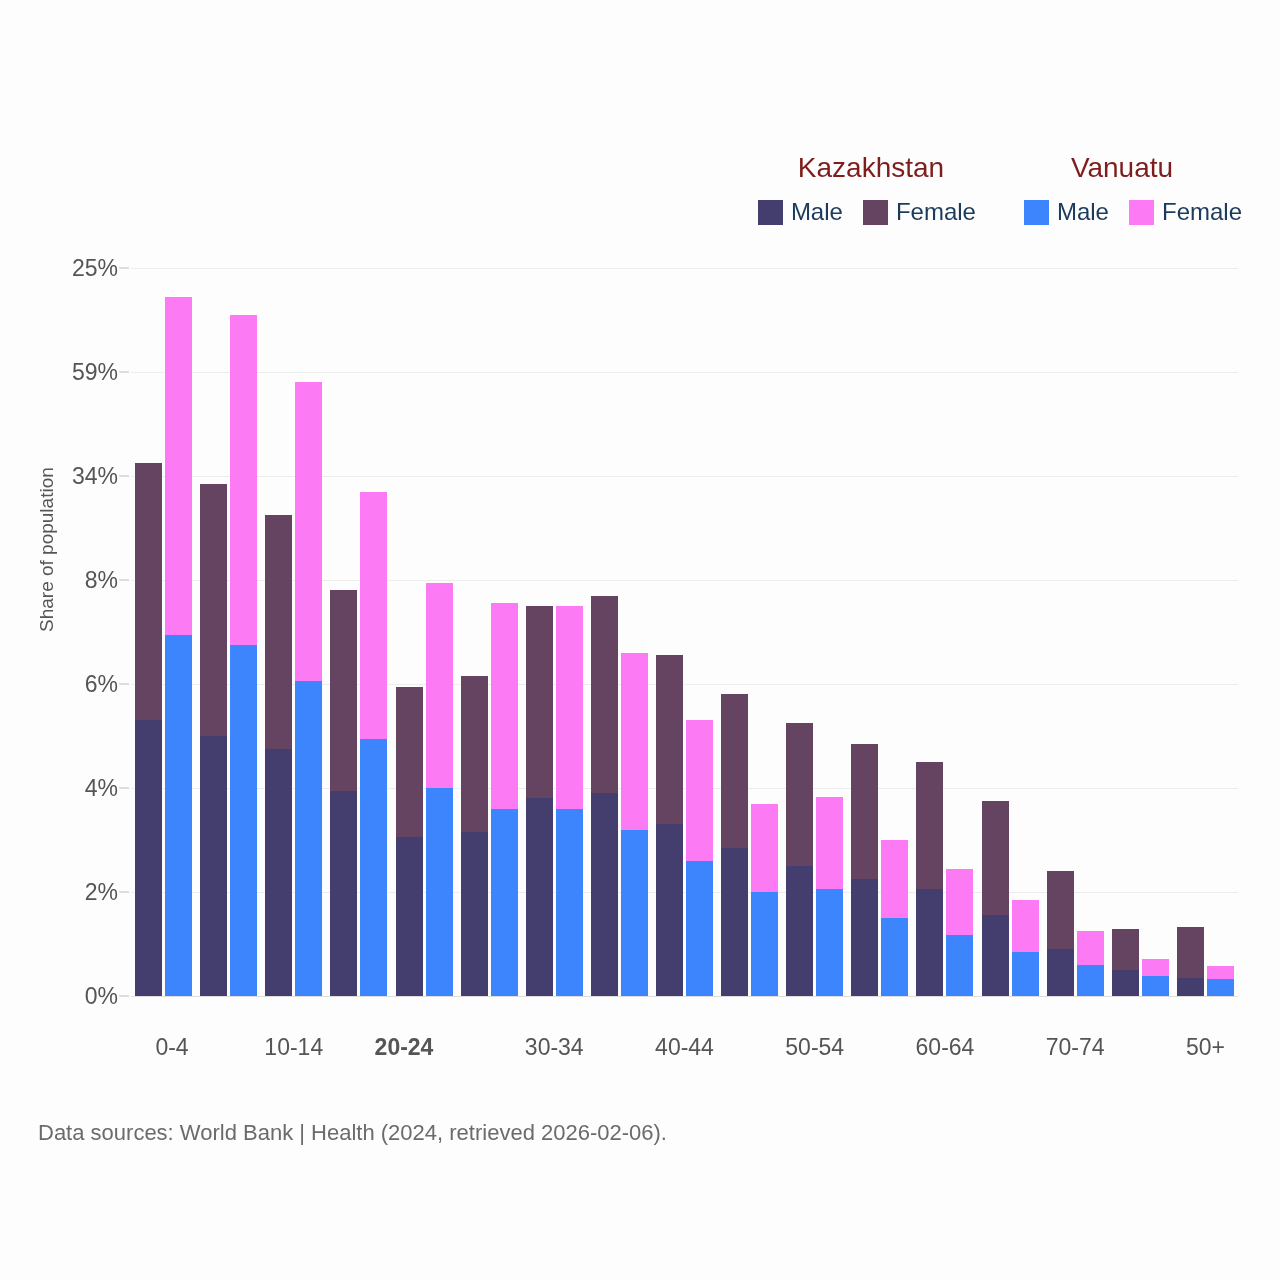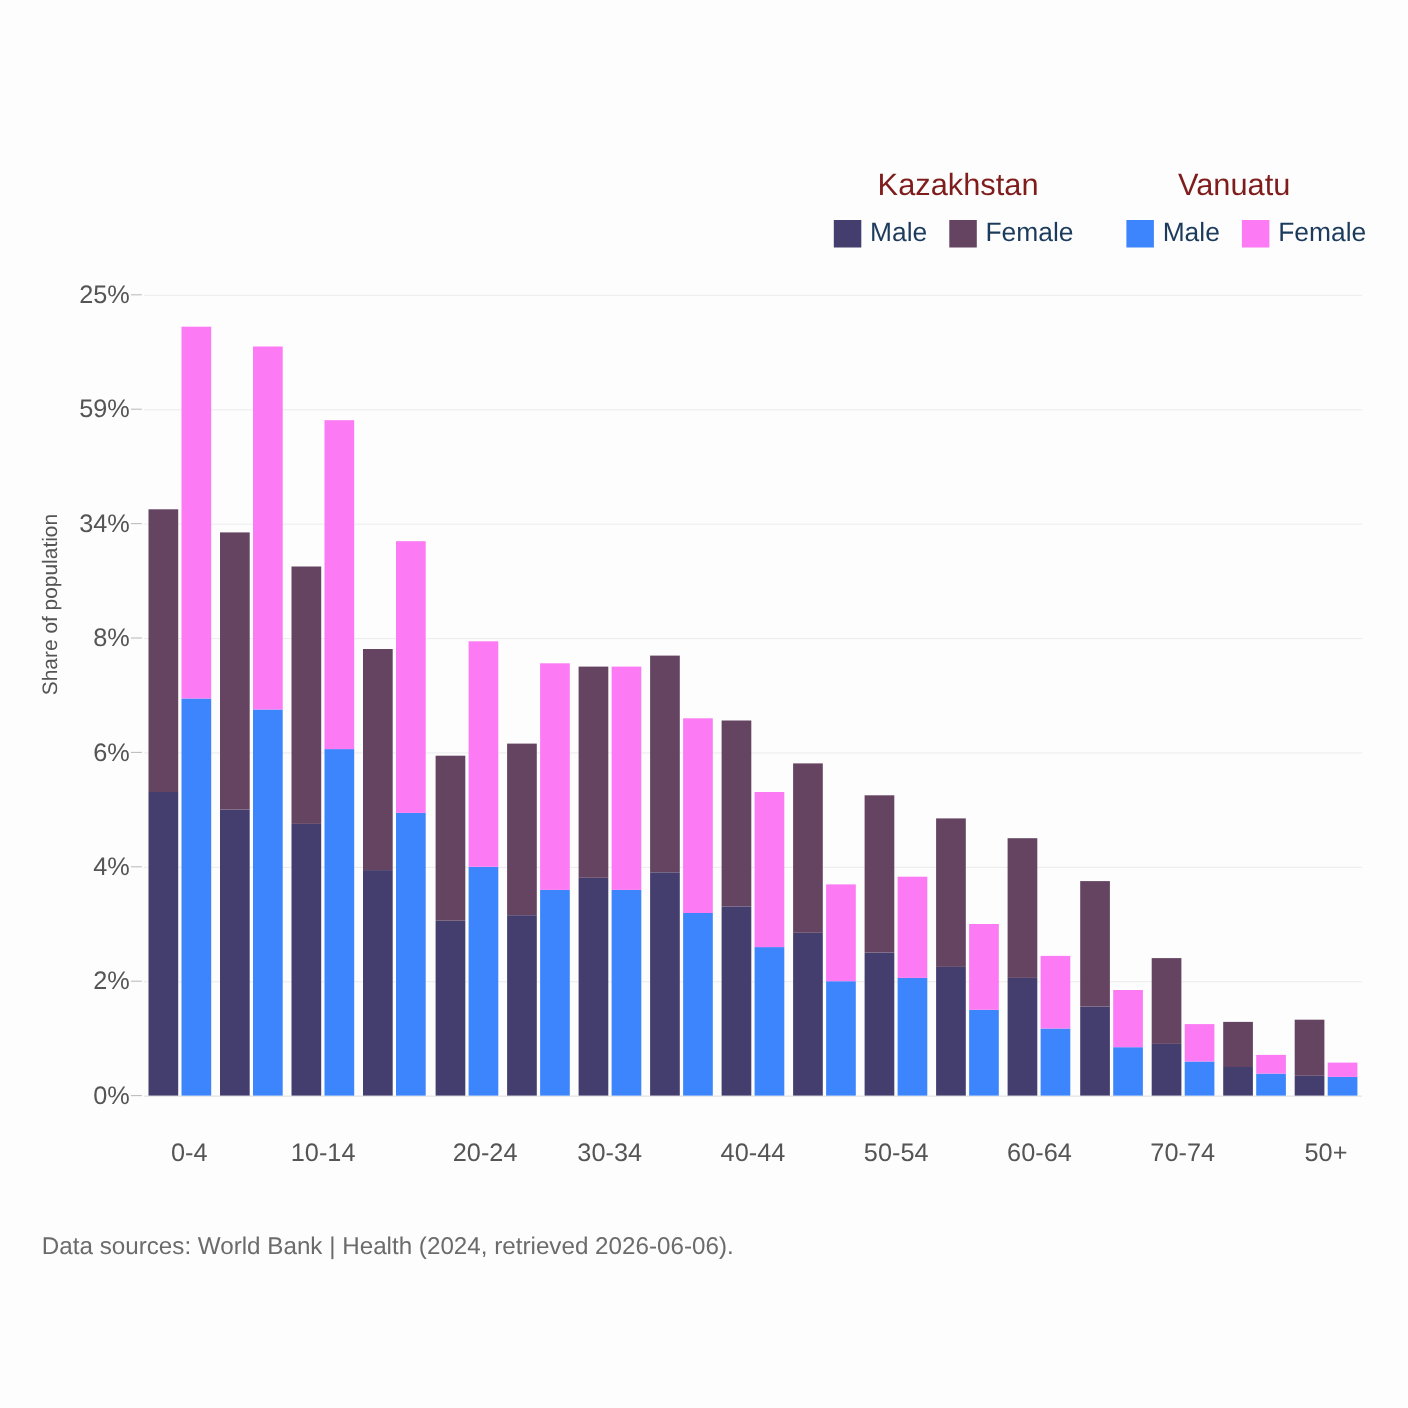--- a/index.html
+++ b/index.html
@@ -402,26 +402,26 @@
       <div class="ytick" style="top: 476px;">34%</div>
       <div class="ytick-dash" style="top: 476px; left: 119px;"></div>
       <div class="ytick" style="top: 372px;">59%</div>
       <div class="ytick-dash" style="top: 372px; left: 119px;"></div>
       <div class="ytick" style="top: 268px;">25%</div>
       <div class="ytick-dash" style="top: 268px; left: 119px;"></div>
     </div>
   <div id="xticks">
       <div class="xtick" style="left: 160px; margin-left: 12px;">0-4</div>
       <div class="xtick" style="left: 293.794px;">10-14</div>
-      <div class="xtick" style="left: 441px;">20-24</div>
+      <div class="xtick" style="left: 404px; font-weight: bold;">20-24</div>
       <div class="xtick" style="left: 554.265px;">30-34</div>
       <div class="xtick" style="left: 684.5px;">40-44</div>
       <div class="xtick" style="left: 814.735px;">50-54</div>
       <div class="xtick" style="left: 944.971px;">60-64</div>
       <div class="xtick" style="left: 1075.21px;">70-74</div>
       <div class="xtick" style="left: 1205.44px;">50+</div>
     </div>
 
   <div class="footer">
-    <div>Data sources: World Bank | Health (2024, retrieved 2026-06-06).</div>
+    <div>Data sources: World Bank | Health (2024, retrieved 2026-02-06).</div>
   </div>
 
 </div>
 
 </body></html>

